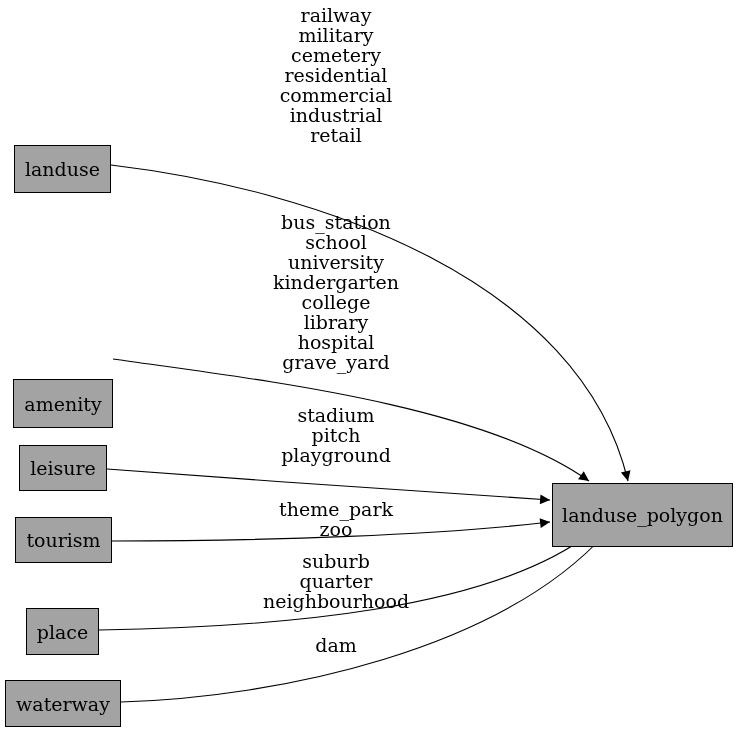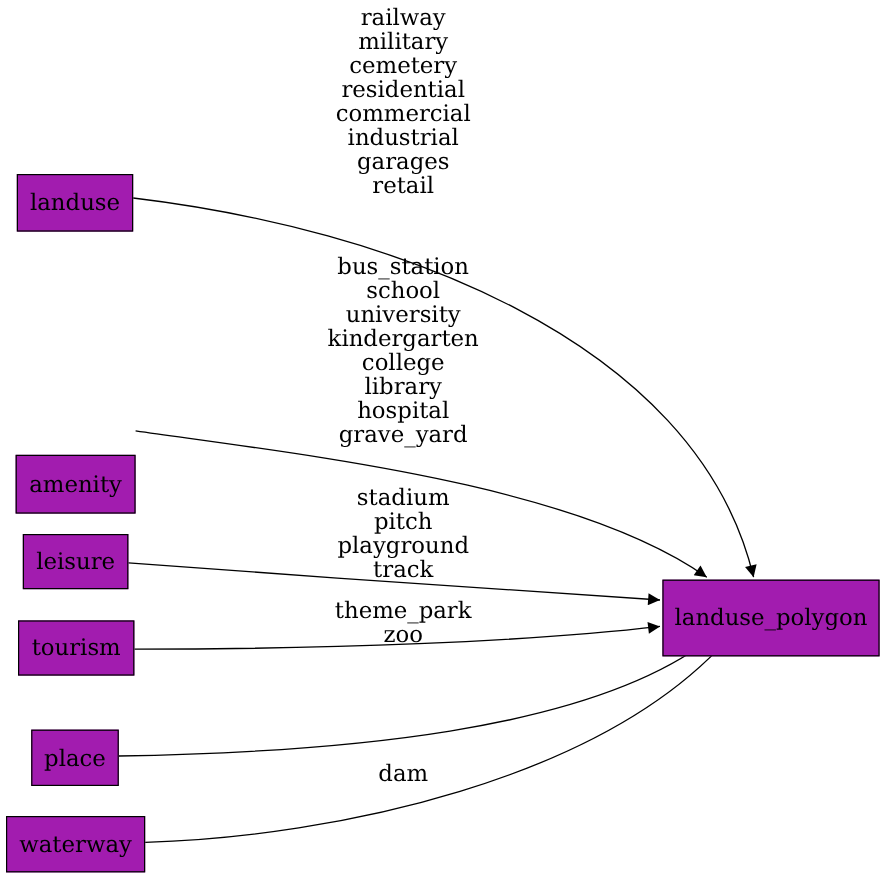--- a/index.html
+++ b/index.html
@@ -25,21 +25,21 @@
   }
   .edge-layer path.edge {
     fill: none;
     stroke: #000000;
     stroke-width: 1.1;
   }
   .node {
     position: absolute;
     box-sizing: border-box;
     border: 1px solid #000000;
-    background: #a21caf;
+    background: #a3a3a3;
     display: flex;
     align-items: center;
     justify-content: center;
     font-size: 19px;
     white-space: nowrap;
   }
   .edge-labels {
     position: absolute;
     width: 220px;
     text-align: center;
@@ -90,45 +90,48 @@
     <span>landuse_polygon</span>
   </div>
 
   <div class="edge-labels" style="left:226px; top:5px;text-align:center;">
     <div>railway</div>
     <div>military</div>
     <div>cemetery</div>
     <div>residential</div>
     <div>commercial</div>
     <div>industrial</div>
-    <div>garages</div>
     <div>retail</div>
   </div>
 
   <div class="edge-labels" style="left:226px; top:212px;">
     <div>bus_station</div>
     <div>school</div>
     <div>university</div>
     <div>kindergarten</div>
     <div>college</div>
     <div>library</div>
     <div>hospital</div>
     <div>grave_yard</div>
   </div>
 
   <div class="edge-labels" style="left:226px; top:405px;">
     <div>stadium</div>
     <div>pitch</div>
     <div>playground</div>
-    <div>track</div>
   </div>
 
   <div class="edge-labels" style="left:226px; top:499px;">
     <div>theme_park</div>
     <div>zoo</div>
   </div>
 
+  <div class="edge-labels" style="left:226px; top:551px;">
+    <div>suburb</div>
+    <div>quarter</div>
+    <div>neighbourhood</div>
+  </div>
 
   <div class="edge-labels" style="left:226px; top:635px;">
     <div>dam</div>
   </div>
 
 </div>
 
 </body></html>

